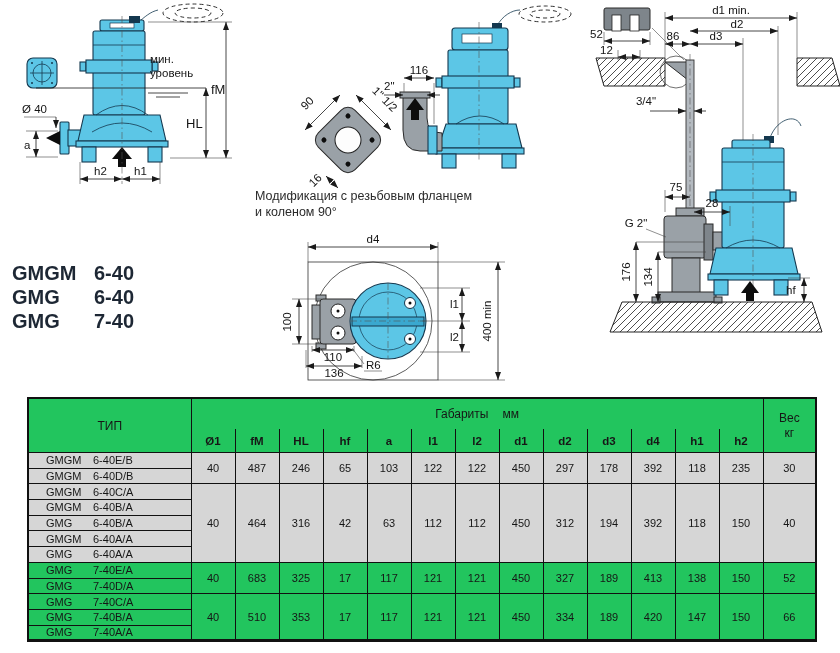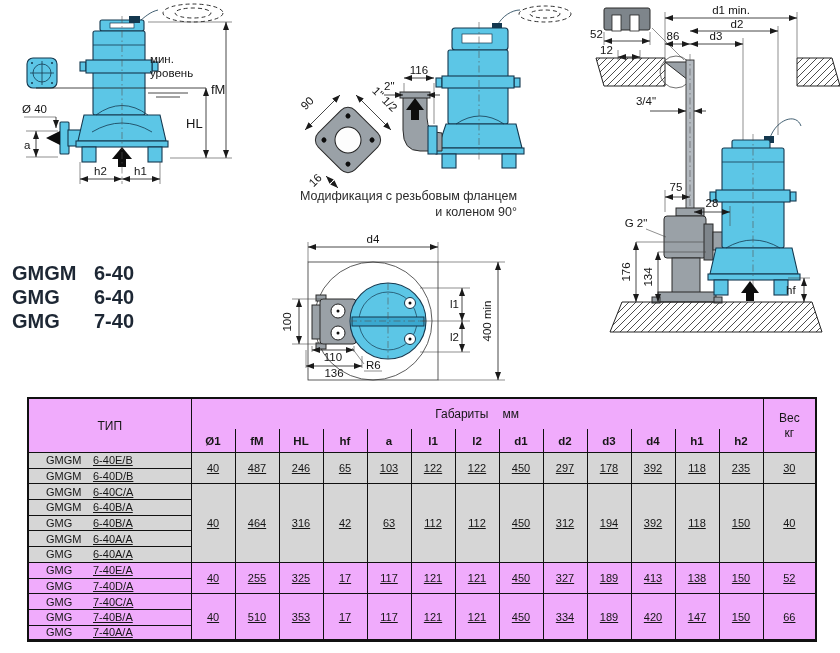--- a/index.html
+++ b/index.html
@@ -14,34 +14,34 @@
   .gray2{fill:#7e858b;stroke:#2b2b2b;stroke-width:1;}
   .ln{stroke:#14384f;stroke-width:.8;fill:none;}
   .dim{stroke:#1a1a1a;stroke-width:.8;fill:none;}
   .ext{stroke:#444;stroke-width:.6;fill:none;}
   .cl{stroke:#555;stroke-width:.6;fill:none;stroke-dasharray:7 3 1.5 3;}
   .dash{stroke:#1a1a1a;stroke-width:.9;fill:none;stroke-dasharray:4 3;}
   .blk{fill:#0d0d0d;stroke:none;}
   .dimtxt{font-family:"Liberation Sans",sans-serif;font-size:11.5px;fill:#141414;}
   .biglbl{font-size:13px;}
   
-  .caption{position:absolute;font-size:12.5px;color:#2a2a2a;text-align:right;line-height:1.3;}
+  .caption{position:absolute;font-size:12.5px;color:#2a2a2a;text-align:left;line-height:1.3;}
   .models{position:absolute;left:12px;top:261px;font-weight:bold;font-size:20px;color:#1d2734;}
   .model-row{display:flex;line-height:24px;}
   .model-row .ser{width:82px;}
   
   .dims-table{position:absolute;left:27px;top:397px;width:788px;border-collapse:collapse;
-      table-layout:fixed;font-size:11px;color:#161616;background:#f0abfc;
+      table-layout:fixed;font-size:11px;color:#161616;background:#22c55e;
       border:2px solid #111;border-bottom-width:3px;}
   .dims-table th,.dims-table td{border:1px solid #111;padding:0;font-weight:normal;}
   .dims-table tr.r1 th{height:30px;font-size:12px;}
   .dims-table .th-dims{border-bottom:none;}
   .dims-table .gap{display:inline-block;width:14px;}
   .dims-table tr.r2 th{height:23px;border-top:none;font-size:11.5px;font-weight:bold;}
-  .dims-table tbody tr{height:15.7px;text-decoration:underline;}
+  .dims-table tbody tr{height:15.7px;}
   .dims-table td.type-cell{text-align:left;padding-left:17px;}
   .dims-table td.type-cell .ser{display:inline-block;width:47px;}
   .dims-table td.val{text-align:center;}
   .dims-table tr.shade td{background:#d6d6d6;}
   .dims-table .wt-h{font-size:12px;line-height:1.2;}
 </style>
 </head>
 <body>
 
 <div class="page">
@@ -498,21 +498,21 @@
         </tr>
         <tr class="shade">
           <td class="type-cell"><span class="ser">GMGM</span><span>6-40A/A</span></td>
         </tr>
         <tr class="shade">
           <td class="type-cell"><span class="ser">GMG</span><span>6-40A/A</span></td>
         </tr>
         <tr>
           <td class="type-cell"><span class="ser">GMG</span><span>7-40E/A</span></td>
           <td rowspan="2" class="val">40</td>
-          <td rowspan="2" class="val">255</td>
+          <td rowspan="2" class="val">683</td>
           <td rowspan="2" class="val">325</td>
           <td rowspan="2" class="val">17</td>
           <td rowspan="2" class="val">117</td>
           <td rowspan="2" class="val">121</td>
           <td rowspan="2" class="val">121</td>
           <td rowspan="2" class="val">450</td>
           <td rowspan="2" class="val">327</td>
           <td rowspan="2" class="val">189</td>
           <td rowspan="2" class="val">413</td>
           <td rowspan="2" class="val">138</td>

